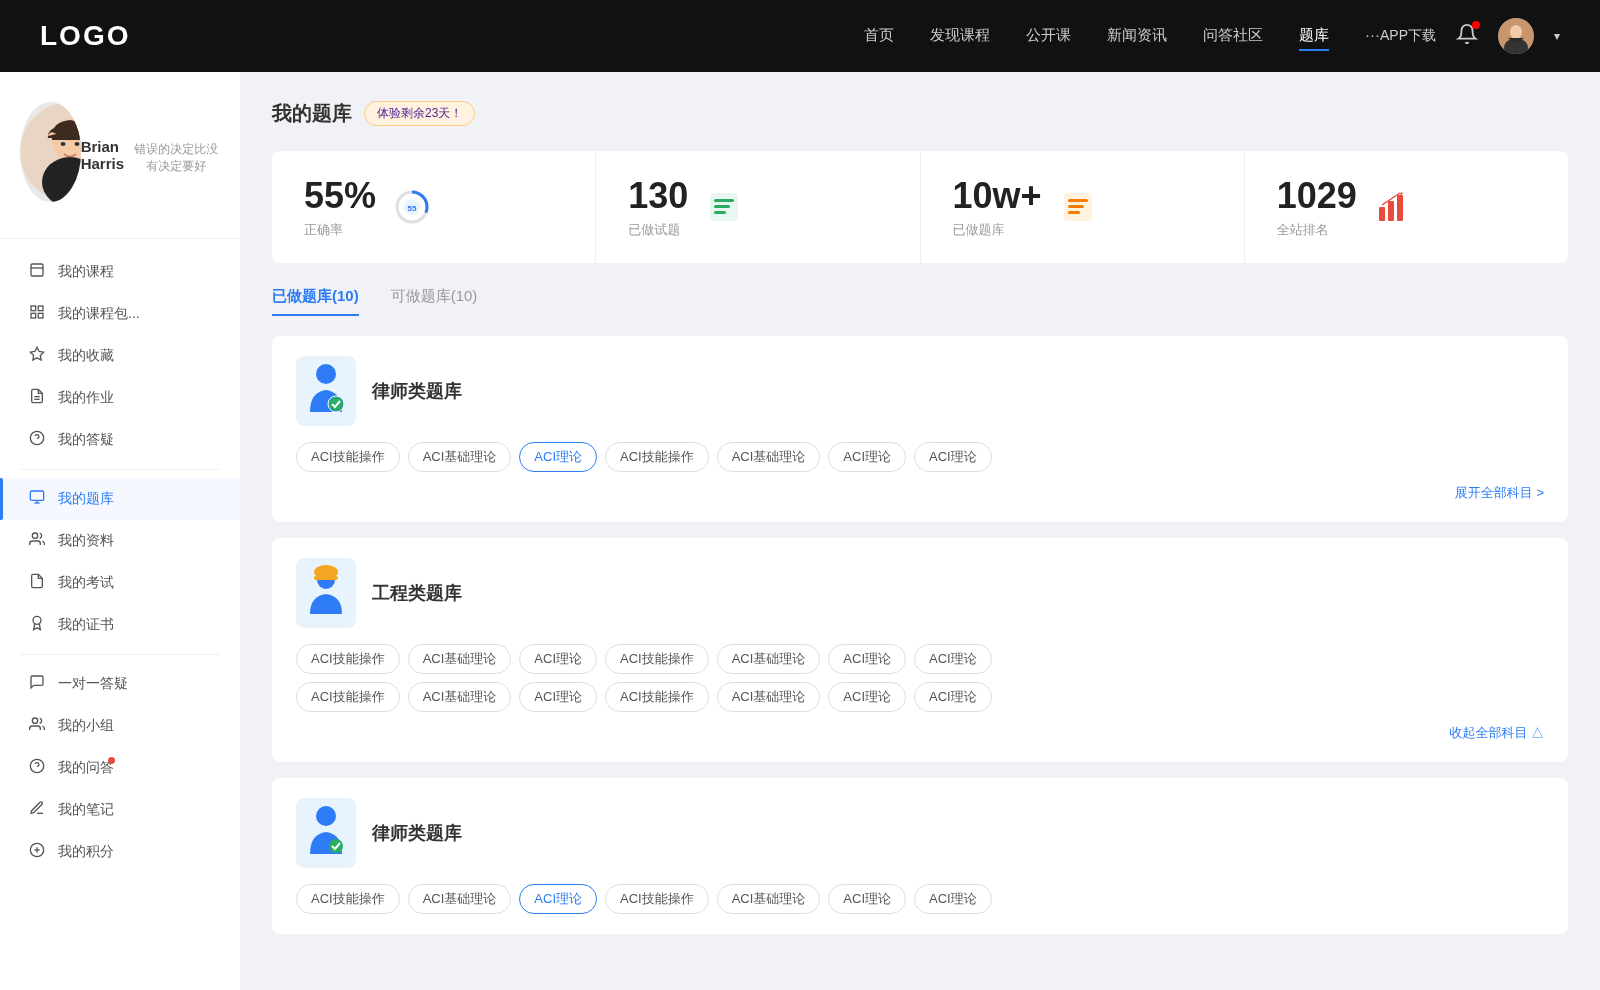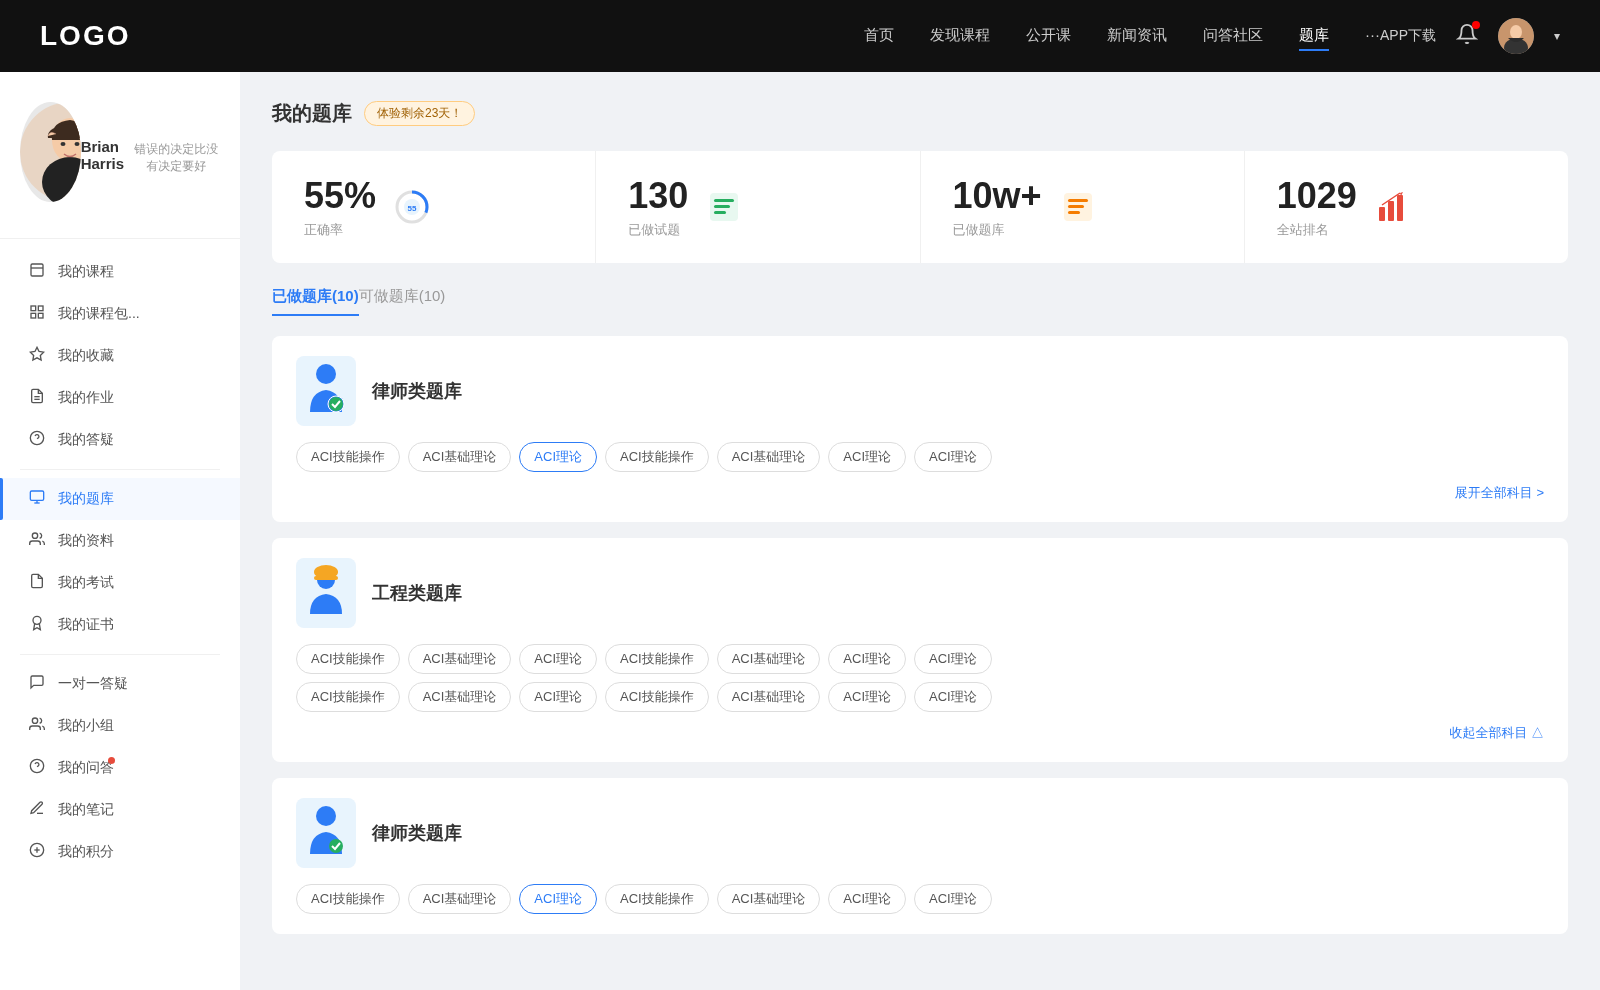--- a/index.html
+++ b/index.html
@@ -32,32 +32,32 @@
     .sidebar-item { display: flex; align-items: center; gap: 12px; padding: 11px 28px; cursor: pointer; color: #555; font-size: 14px; position: relative; }
     .sidebar-item.active { color: #2d7cf6; background: #f5f9ff; }
     .sidebar-item.active::before { content: ''; position: absolute; left: 0; top: 0; bottom: 0; width: 3px; background: #2d7cf6; border-radius: 0 2px 2px 0; }
     .sidebar-item .icon { width: 18px; text-align: center; font-size: 16px; }
     .menu-divider { height: 1px; background: #f0f0f0; margin: 8px 20px; }
 
     
     .content { flex: 1; padding: 28px 32px; }
     .page-header { display: flex; align-items: center; gap: 12px; margin-bottom: 24px; }
     .page-title { font-size: 20px; font-weight: 600; color: #333; }
-    .trial-badge { background: #fff3e0; color: #a16207; border: 1px solid #ffcc80; border-radius: 20px; padding: 3px 12px; font-size: 12px; }
+    .trial-badge { background: #fff3e0; color: #4c1d95; border: 1px solid #ffcc80; border-radius: 20px; padding: 3px 12px; font-size: 12px; }
 
     
     .stats-row { display: flex; background: #fff; border-radius: 8px; margin-bottom: 24px; overflow: hidden; }
     .stat-item { flex: 1; padding: 24px 32px; border-right: 1px solid #f0f0f0; display: flex; align-items: center; gap: 16px; }
     .stat-item:last-child { border-right: none; }
     .stat-number { font-size: 36px; font-weight: 700; color: #222; }
     .stat-label { font-size: 13px; color: #999; margin-top: 4px; }
     .stat-icon { width: 40px; height: 40px; display: flex; align-items: center; justify-content: center; }
 
     
-    .tabs { display: flex; margin-bottom: 20px; }
+    .tabs { display: flex; gap: 32px; margin-bottom: 20px; }
     .tab { font-size: 15px; color: #999; cursor: pointer; padding-bottom: 8px; }
     .tab.active { color: #2d7cf6; border-bottom: 2px solid #2d7cf6; font-weight: 600; }
 
     
     .bank-card { background: #fff; border-radius: 8px; margin-bottom: 16px; padding: 20px 24px; }
     .bank-card-header { display: flex; align-items: center; gap: 16px; margin-bottom: 16px; }
     .bank-icon { width: 60px; height: 70px; background: #e8f4fd; border-radius: 8px; display: flex; align-items: center; justify-content: center; }
     .bank-title { font-size: 18px; font-weight: 600; color: #333; }
     .bank-tags { display: flex; flex-wrap: wrap; gap: 8px; }
     .tag { padding: 5px 14px; border: 1px solid #ddd; border-radius: 20px; font-size: 13px; color: #555; cursor: pointer; white-space: nowrap; }

